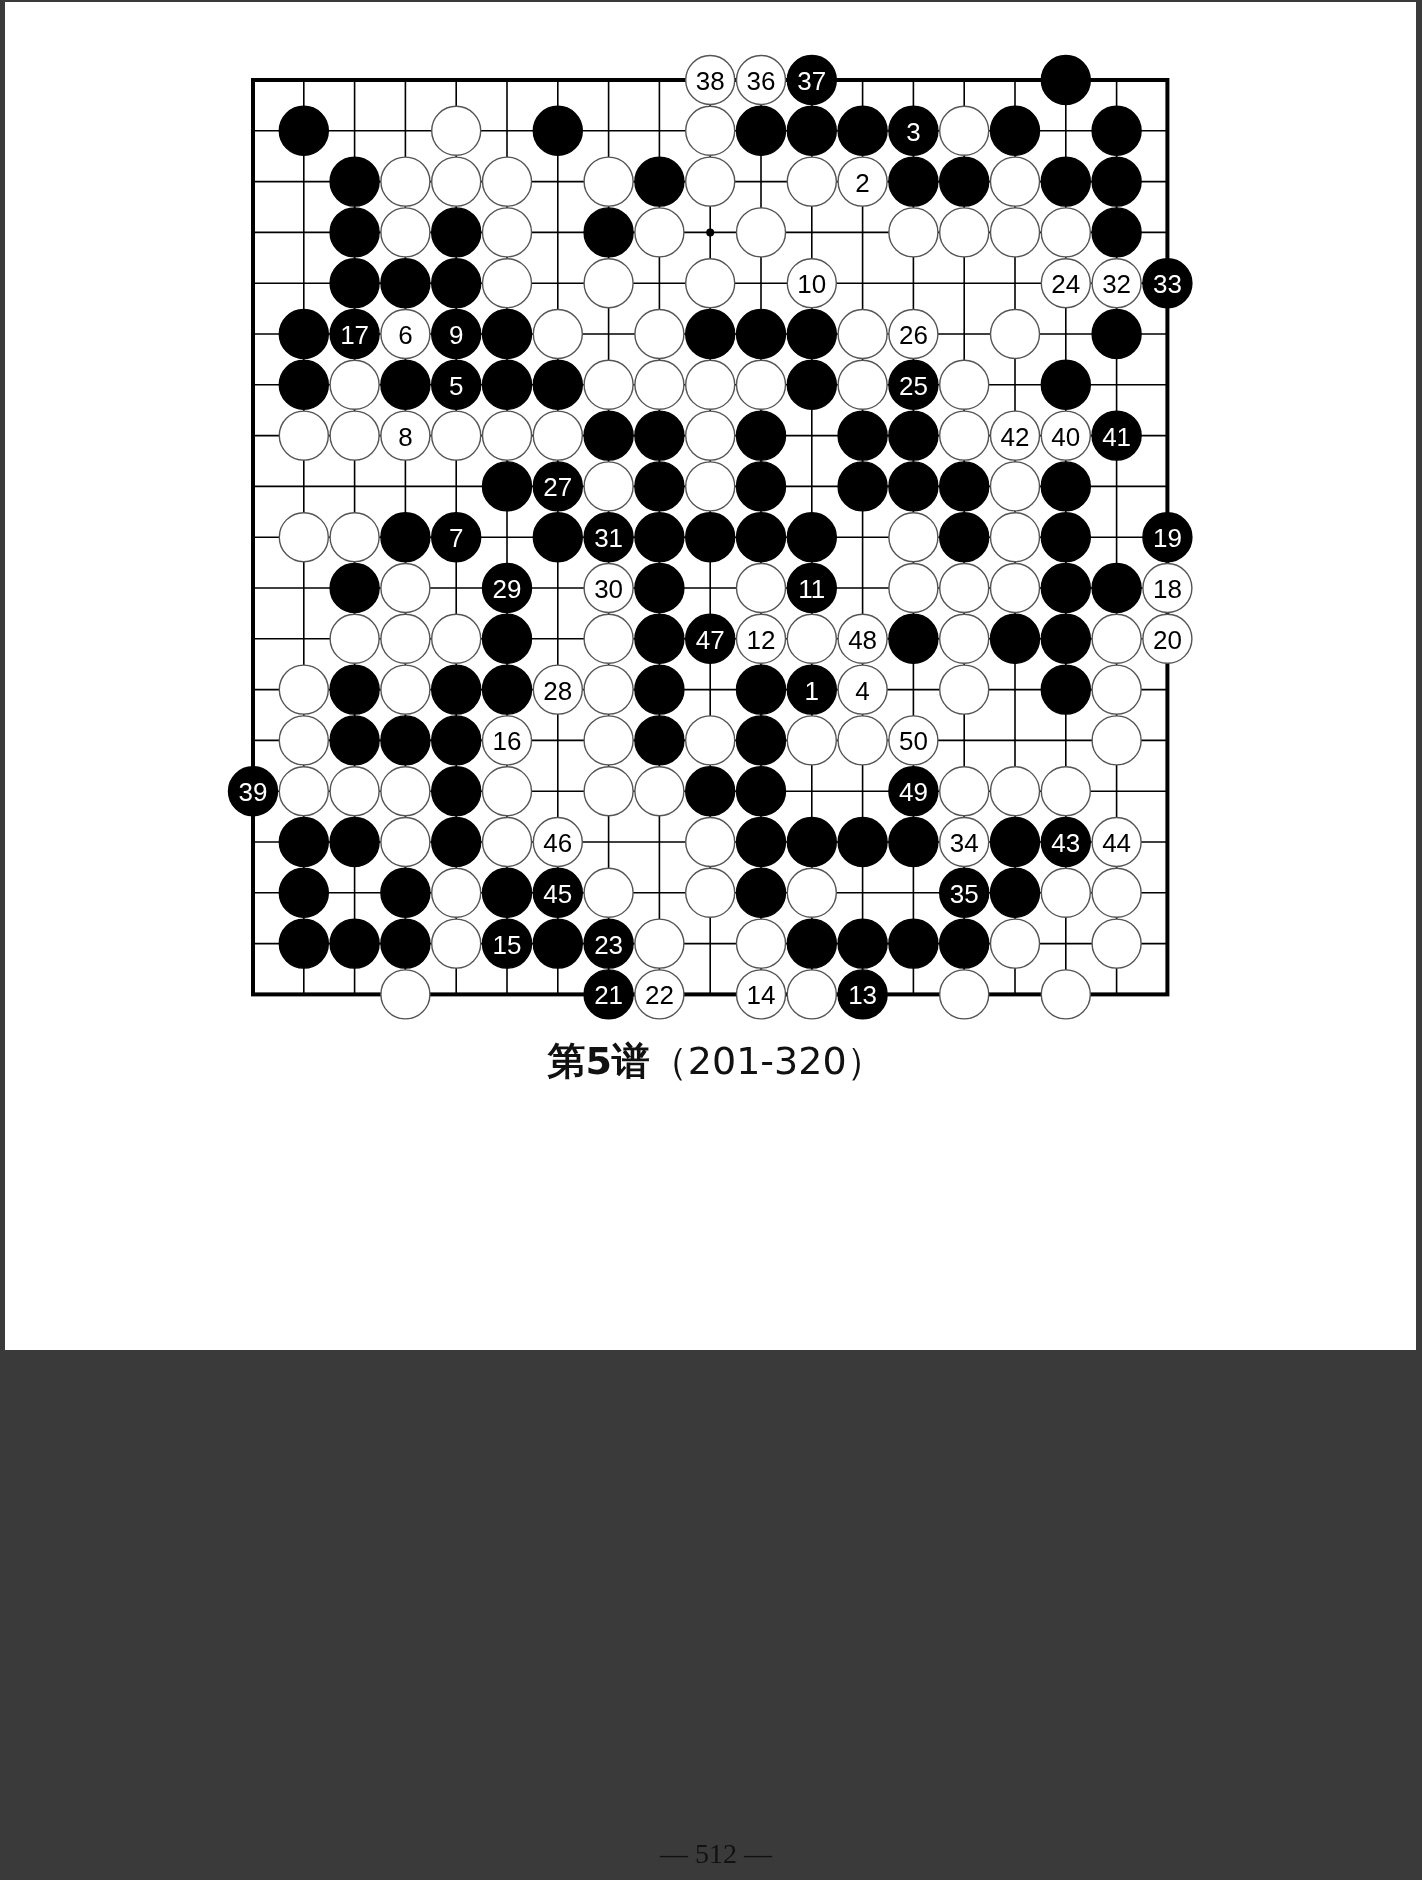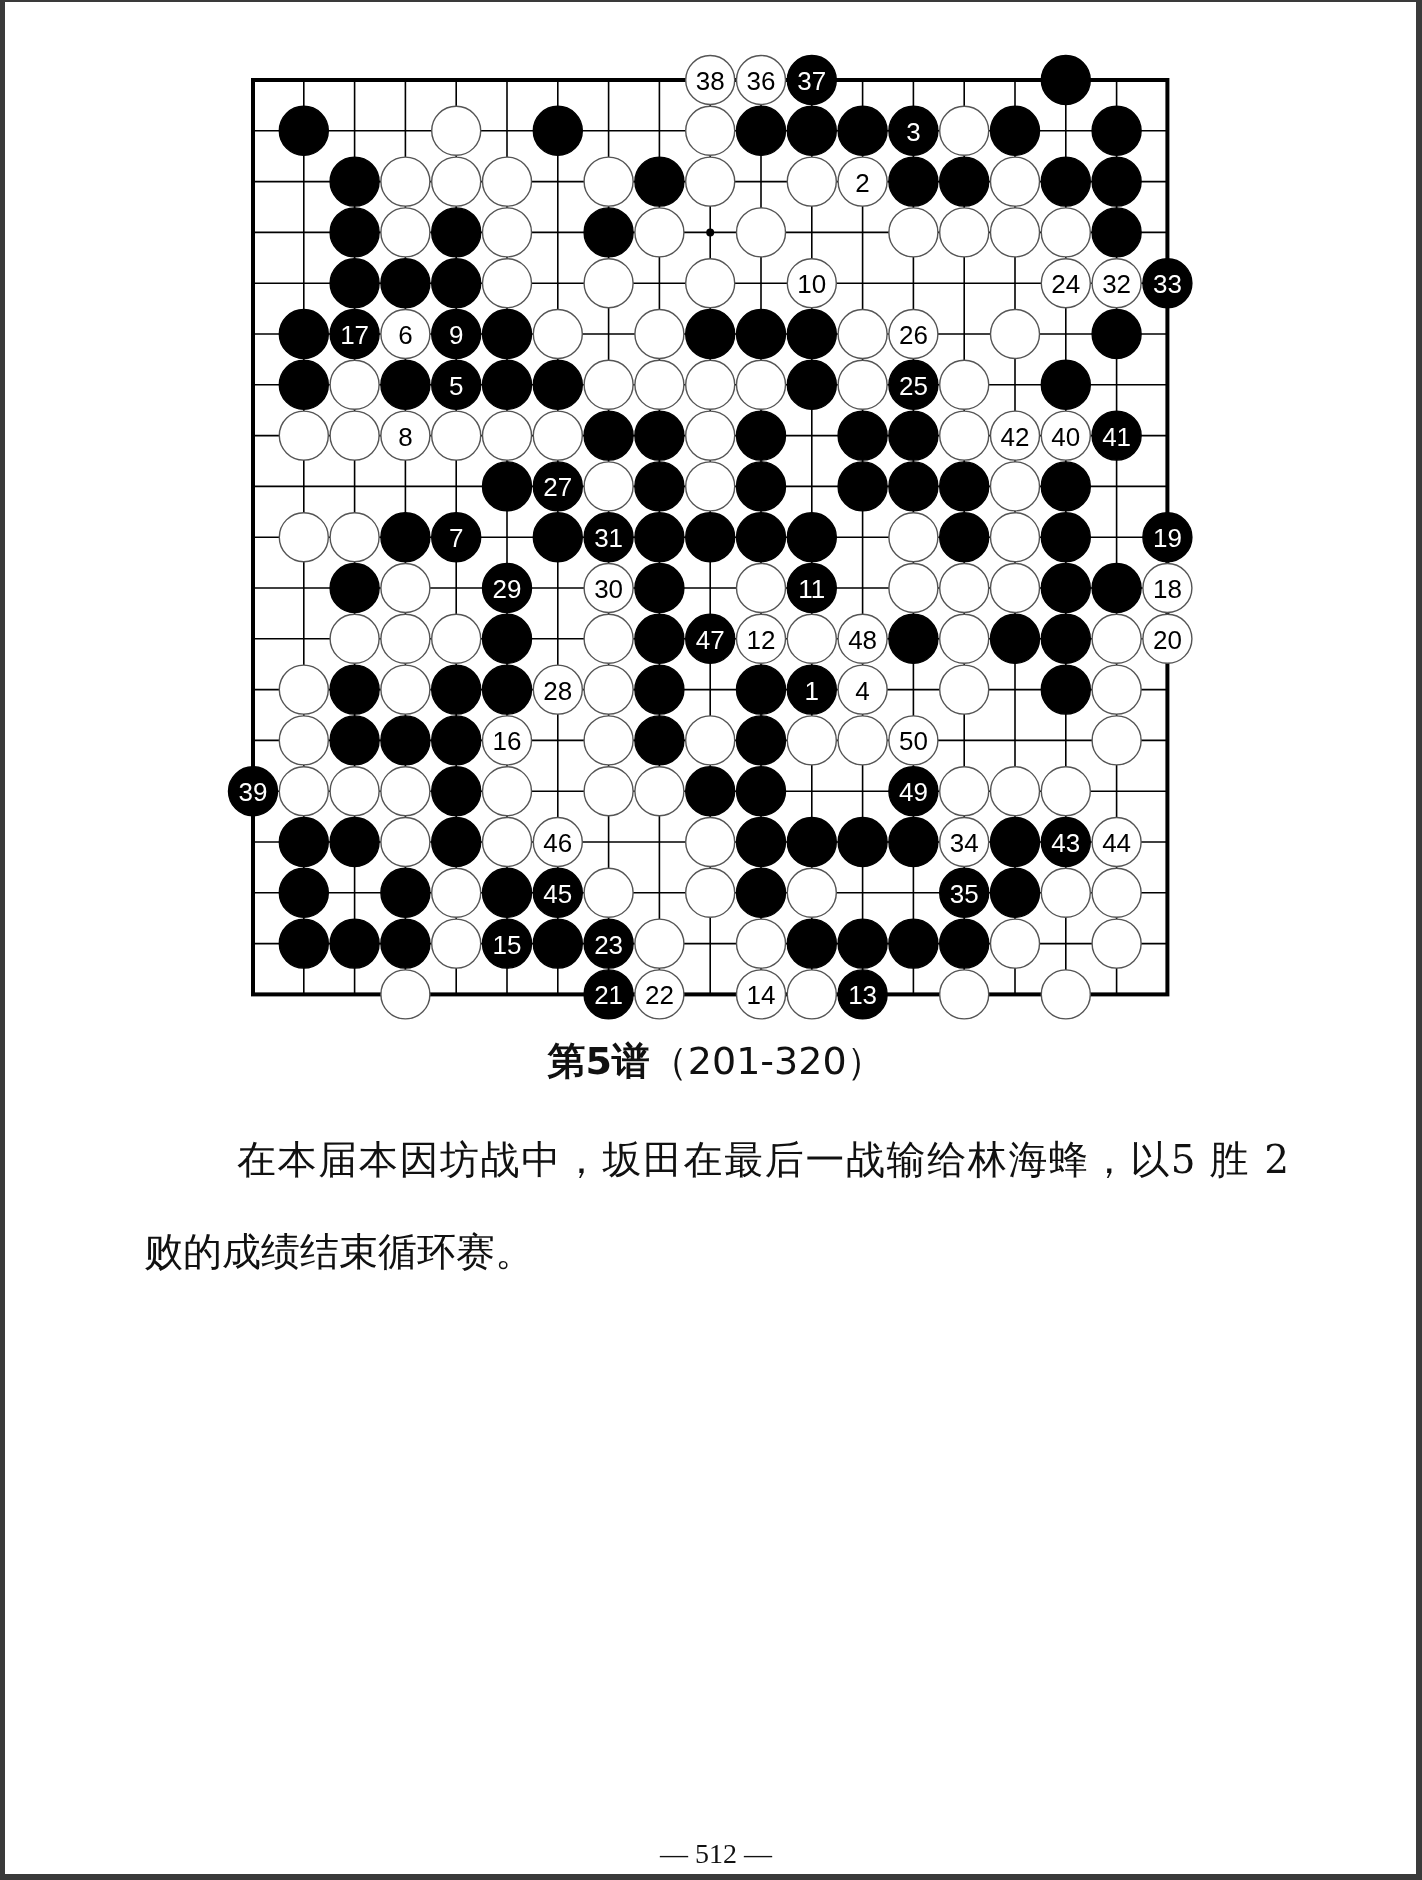--- a/index.html
+++ b/index.html
@@ -1,17 +1,17 @@
 <!DOCTYPE html>
 <html><head>
 <meta charset="utf-8">
 <style>
   html, body { margin:0; padding:0; }
   body { width:1422px; height:1880px; background:#3a3a3a; position:relative; overflow:hidden; }
-  .page { position:absolute; left:5px; top:2px; width:1411px; height:1872px; background:#ffffff; }
+  .page { position:absolute; left:5px; top:2px; width:1411px; height:1348px; background:#ffffff; }
   .board-wrap { position:absolute; left:0; top:0; width:1422px; height:1040px; }
   svg.board { position:absolute; left:0; top:0; }
   .caption { position:absolute; left:0; width:1422px; top:1034px; text-align:center;
     font-family:"DejaVu Sans", sans-serif; font-size:38px; color:#111; letter-spacing:0px; }
   .caption .title { font-weight:bold;margin-top:24px; }
   .body-text { position:absolute; left:139px; width:1145px; top:1112px;
     font-family:"DejaVu Serif", serif; font-size:39px; color:#111; line-height:92px; text-align:justify; }
   .body-text p { margin:0; text-indent:93px; }
   .footer { position:absolute; left:0; width:1422px; top:1836px; text-align:center;
     font-family:"Liberation Serif", serif; font-size:28px; color:#111; }
@@ -843,17 +843,16 @@
           <circle cx="1060.8" cy="992.4" r="24.5" fill="#fff" stroke="#555" stroke-width="1.4"></circle>
         </g>
       </svg>
   </div>
 
   <div class="caption">
     <span class="title">第5谱</span><span>（201-320）</span>
   </div>
 
   <div class="body-text">
-    <p>在本届本因坊战中，坂田在最后一战输给林海蜂，以5 胜 2 败的成绩结束循环赛。</p>
   </div>
 
   <div class="footer">— 512 —</div>
 </div>
 
 </body></html>

